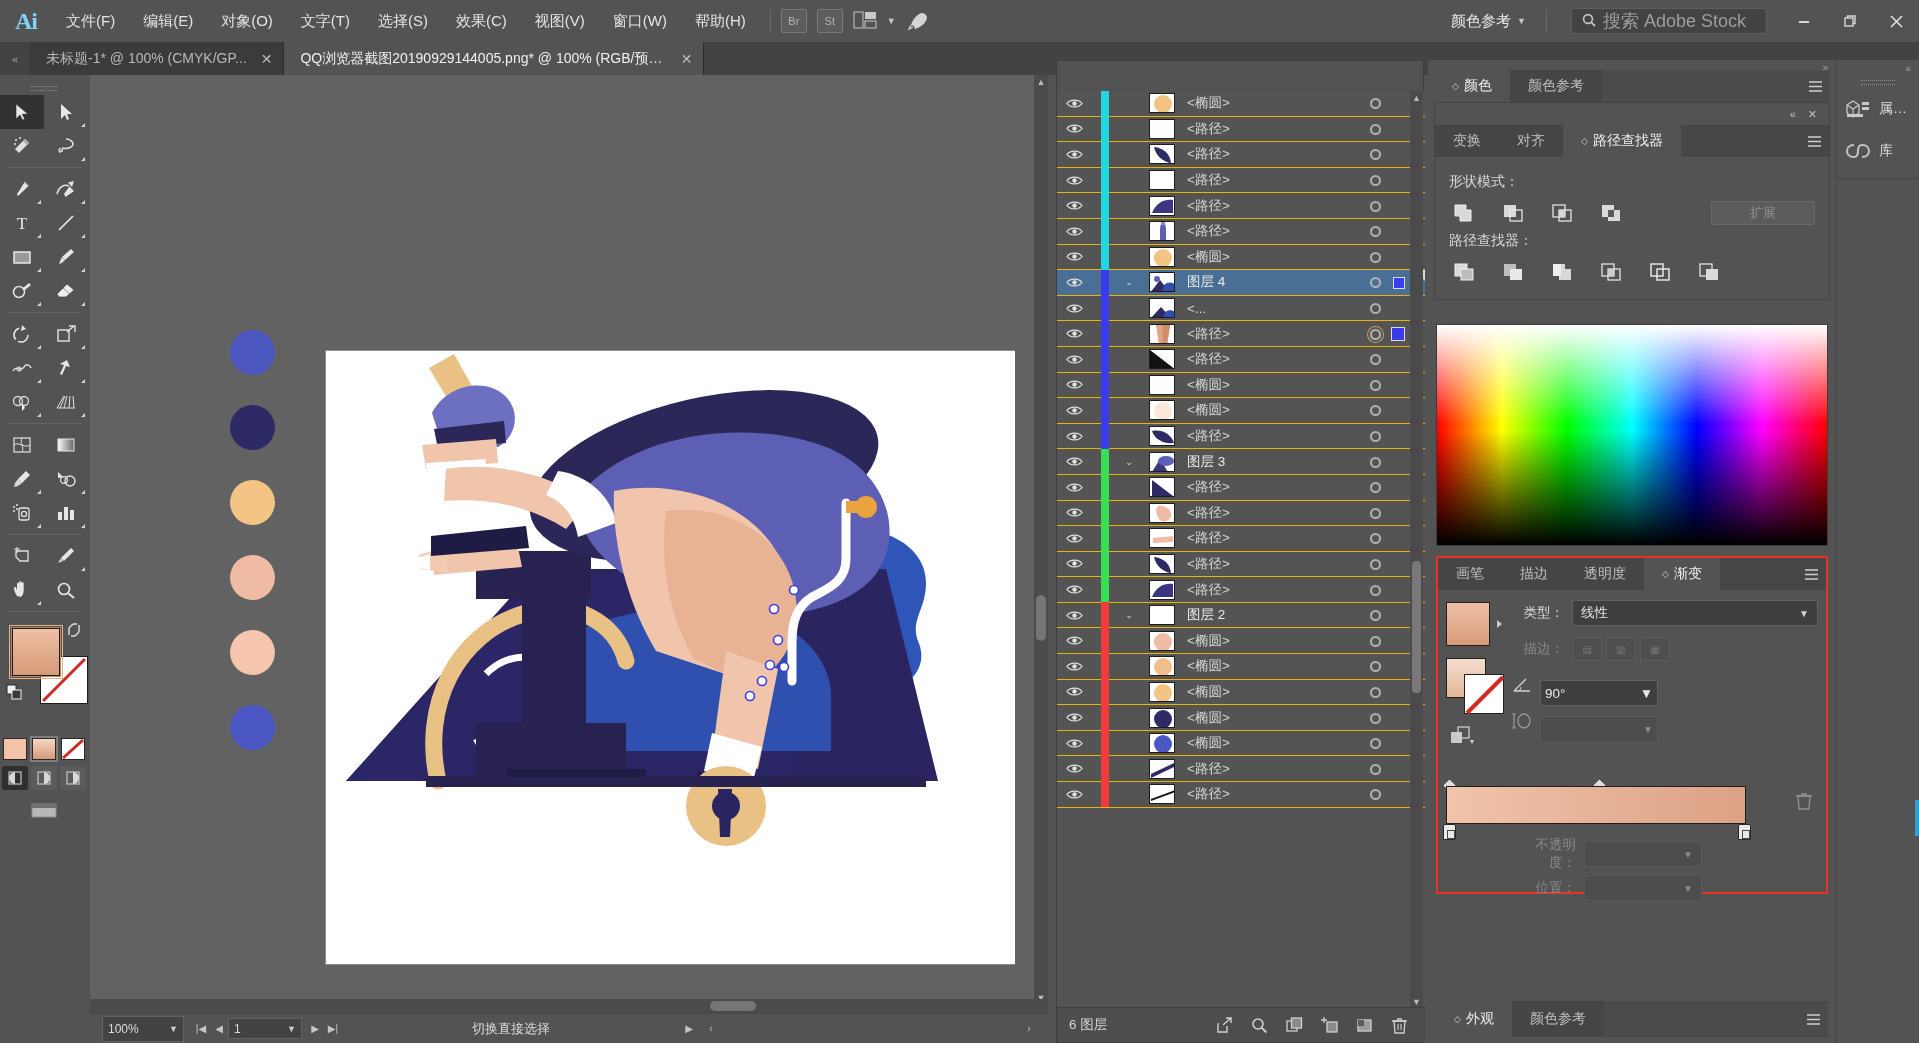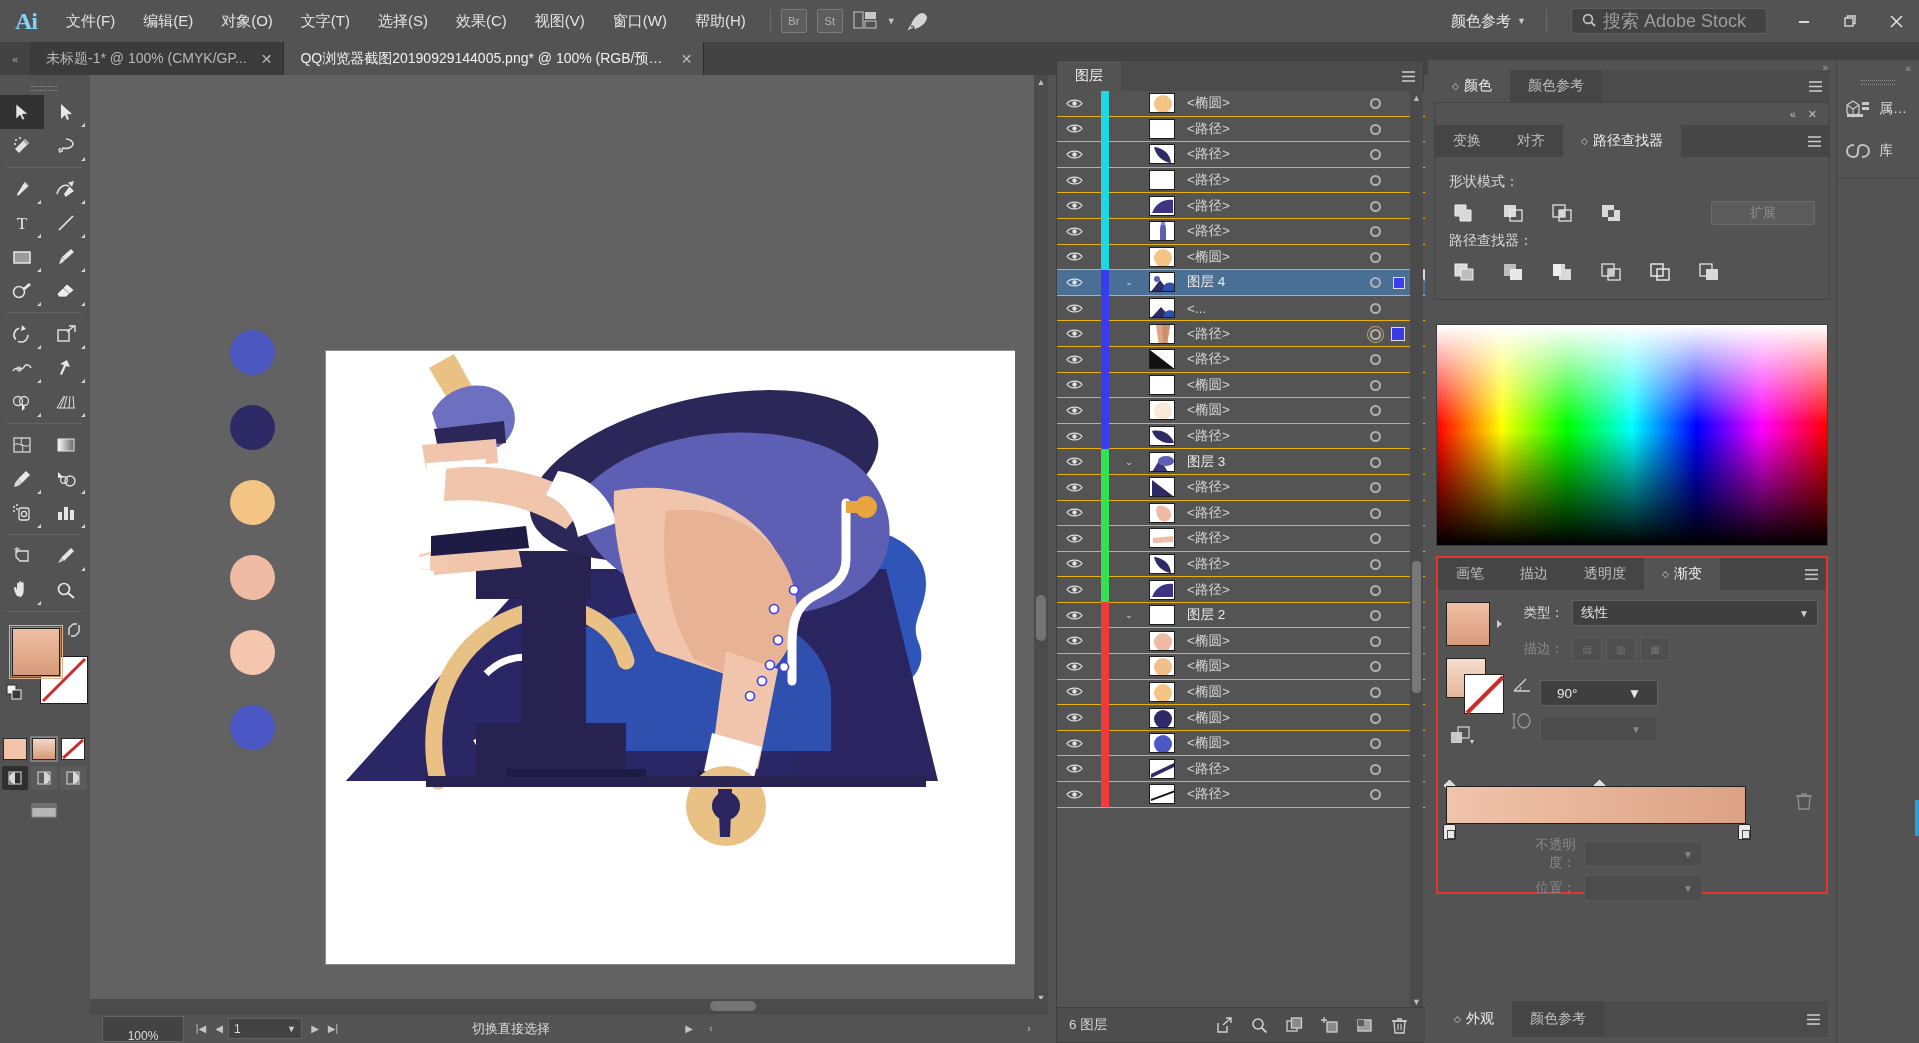--- a/index.html
+++ b/index.html
@@ -68,21 +68,21 @@
   .canvas-scroll{position:absolute;left:20px;top:18px;width:905px;height:910px;overflow:hidden;}
   .artboard{position:absolute;left:216px;top:258px;width:700px;height:613px;background:#fff;box-shadow:0 0 0 1px #8c8c8c;}
   .swatch-dots{position:absolute;left:120px;top:237px;width:60px;}
   .sdot{width:45px;height:45px;border-radius:50%;margin-bottom:30px;}
 
   .vscroll{position:absolute;right:0;top:0;width:14px;height:930px;background:#4b4b4b;}
   .vscroll .thumb{position:absolute;left:2px;top:520px;width:10px;height:46px;background:#757575;border-radius:5px;}
   .vscroll .ar{position:absolute;left:0;width:14px;height:14px;display:flex;align-items:center;justify-content:center;color:#bbb;font-size:9px;}
 
   .statusbar{position:absolute;left:0;bottom:0;width:958px;height:30px;background:#535353;display:flex;align-items:center;border-top:1px solid #484848;}
-  .zoombox{display:flex;align-items:center;height:17px;background:#434343;border:1px solid #636363;margin-left:12px;width:82px;padding:12px 5px;font-size:12px;color:#dcdcdc;justify-content:space-between;flex-direction:column;}
+  .zoombox{display:flex;align-items:center;height:17px;background:#434343;border:1px solid #636363;margin-left:12px;width:82px;padding:12px 5px;font-size:12px;color:#dcdcdc;justify-content:space-between;}
   .navbtn{width:18px;height:21px;display:flex;align-items:center;justify-content:center;color:#c5c5c5;font-size:10px;}
   .pagebox{display:flex;align-items:center;height:21px;background:#434343;border:1px solid #636363;width:74px;padding:0 5px;font-size:12px;color:#dcdcdc;justify-content:space-between;}
   .status-text{flex:1;text-align:center;font-size:13px;color:#dcdcdc;}
   .hscroll{position:absolute;left:0;bottom:30px;width:958px;height:14px;background:#4b4b4b;}
   .hscroll .thumb{position:absolute;top:2px;left:620px;width:46px;height:10px;background:#757575;border-radius:5px;}
 
   
   .layers{position:absolute;left:1056px;top:60px;width:368px;height:983px;background:#535353;border:1px solid #3f3f3f;}
   .panel-tabs{height:30px;background:#4b4b4b;display:flex;align-items:stretch;}
   .ptab{display:flex;align-items:center;padding:0 18px;font-size:14px;color:#bfbfbf;background:#454545;}
@@ -144,21 +144,21 @@
   .grow{display:flex;align-items:center;height:30px;margin-bottom:6px;}
   .grow .lab{width:62px;font-size:13.5px;color:#d7d7d7;text-align:right;padding-right:8px;}
   .grow .lab.dim{color:#8a8a8a;}
   .sel-box{flex:1;height:26px;background:#3f3f3f;border:1px solid #616161;display:flex;align-items:center;padding:0 8px;font-size:13.5px;color:#e2e2e2;}
   .sel-box .cv{flex:1;}
   .sel-box .cd{color:#cfcfcf;font-size:10px;}
   .sel-box.dim{background:#4d4d4d;border-color:#585858;}
   .strk-icons{display:flex;gap:4px;}
   .sicon{width:30px;height:24px;border:1px solid #5b5b5b;background:#4f4f4f;display:flex;align-items:center;justify-content:center;color:#777;font-size:10px;}
   .ang-icon{width:24px;height:22px;display:flex;align-items:center;justify-content:center;color:#d2d2d2;margin-right:6px;}
-  .angbox{width:118px;height:26px;background:#3f3f3f;border:1px solid #616161;display:flex;align-items:center;padding:0 16px;font-size:13.5px;color:#e8e8e8;justify-content:space-between;margin-top:16px;}
+  .angbox{width:118px;height:26px;background:#3f3f3f;border:1px solid #616161;display:flex;align-items:center;padding:0 4px;font-size:13.5px;color:#e8e8e8;justify-content:space-between;margin-top:16px;}
   .gradslider{position:absolute;left:8px;top:196px;width:300px;height:38px;background:linear-gradient(90deg,#f0c4ab,#dca185);border:1px solid #1f1f1f;}
   .gstop{position:absolute;width:11px;height:11px;background:#dcdcdc;border:1px solid #2a2a2a;transform:rotate(45deg);}
   .ghouse{position:absolute;width:13px;height:16px;background:#e8e8e8;border:1px solid #2a2a2a;border-radius:2px 2px 0 0;}
   .ghouse::after{content:"";position:absolute;left:3px;top:5px;width:6px;height:7px;border:1px solid #4a4a4a;}
   .gtrash{position:absolute;right:14px;top:202px;color:#909090;font-size:16px;}
 
   .apppanel{position:absolute;left:8px;bottom:6px;width:392px;height:36px;background:#4b4b4b;display:flex;align-items:stretch;}
 
   
   .rail{position:absolute;left:1836px;top:60px;width:83px;height:983px;background:#535353;border-left:1px solid #454545;}
@@ -661,32 +661,20 @@
         <div class="navbtn">▶|</div>
       </div>
       <div class="status-text">切换直接选择</div>
       <div class="navbtn" style="margin-right:4px">▶</div>
       <div class="navbtn" style="margin-right:300px">‹</div>
       <div class="navbtn" style="margin-right:10px">›</div>
     </div>
   </div>
 
   <div class="layers">
-    <div class="panel-tabs">
-      <div class="ptab active">图层</div>
-      <div class="pmenu">
-        <svg width="15" height="13" viewBox="0 0 15 13">
-            <g stroke="#cfcfcf" stroke-width="1.5">
-              <line x1="1" y1="2" x2="14" y2="2"></line>
-              <line x1="1" y1="6.5" x2="14" y2="6.5"></line>
-              <line x1="1" y1="11" x2="14" y2="11"></line>
-            </g>
-          </svg>
-      </div>
-    </div>
     <div class="layer-list" id="layer-list">
         <div class="lrow">
           <div class="leye">
             <svg width="17" height="11" viewBox="0 0 17 11">
               <path d="M1 5.5 C4 1 13 1 16 5.5 C13 10 4 10 1 5.5Z" fill="none" stroke="#e2e2e2" stroke-width="1.2"></path>
               <circle cx="8.5" cy="5.5" r="2.2" fill="#e2e2e2"></circle>
             </svg>
           </div>
           <div class="lsel" style="background: rgb(31, 216, 224);"></div>
           <div class="ldisc"></div>

